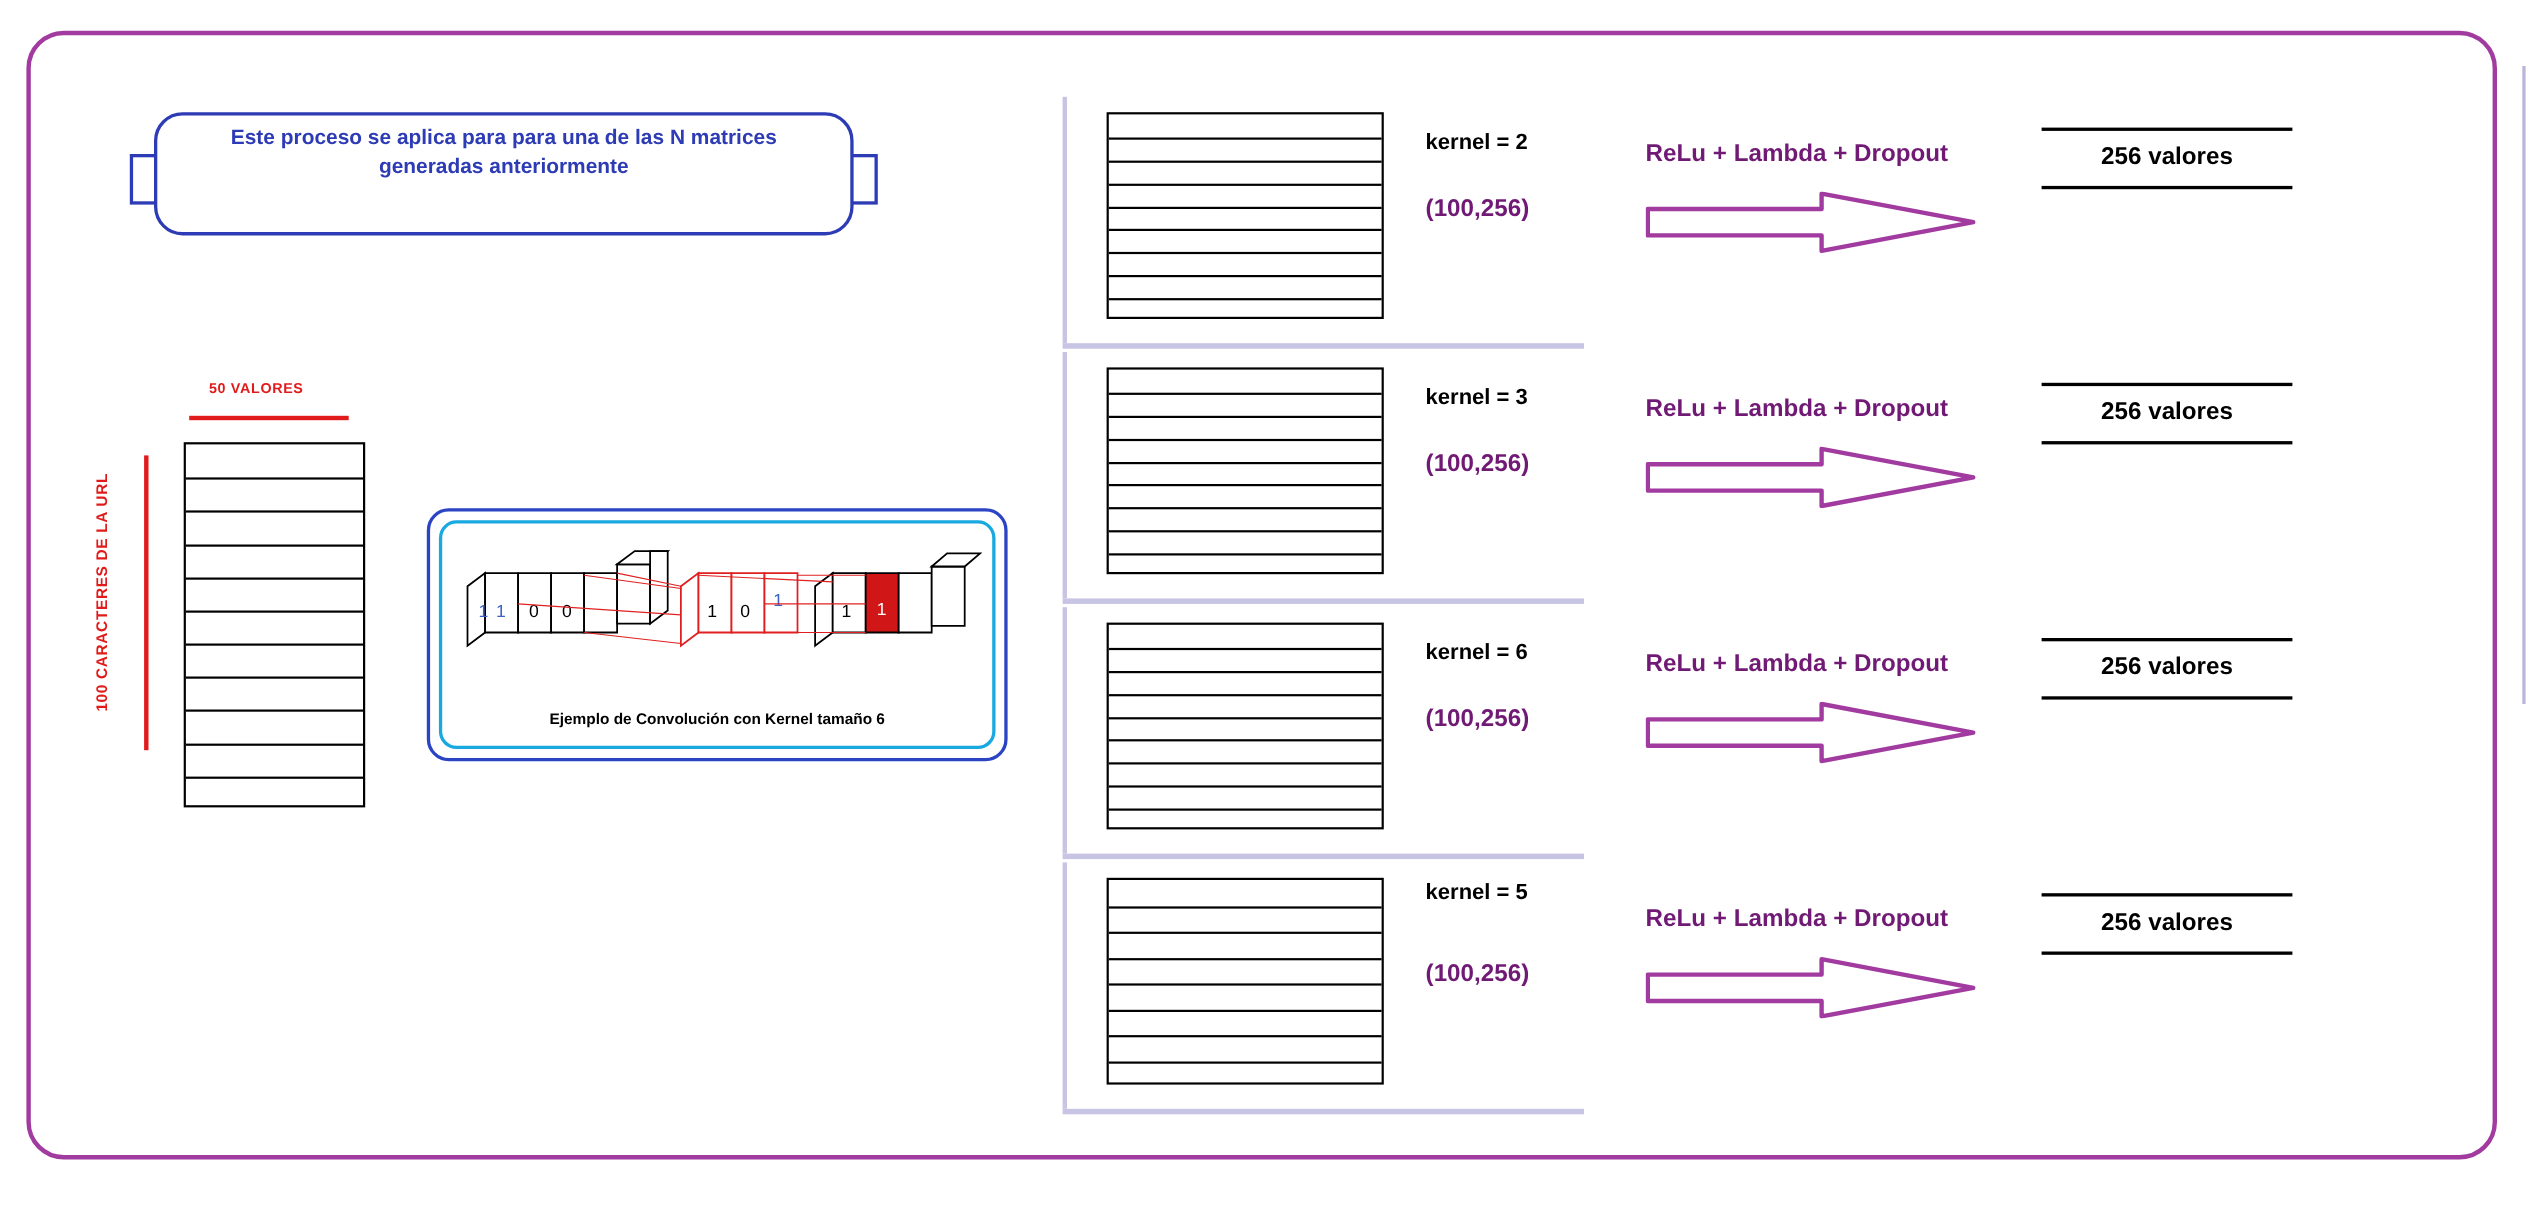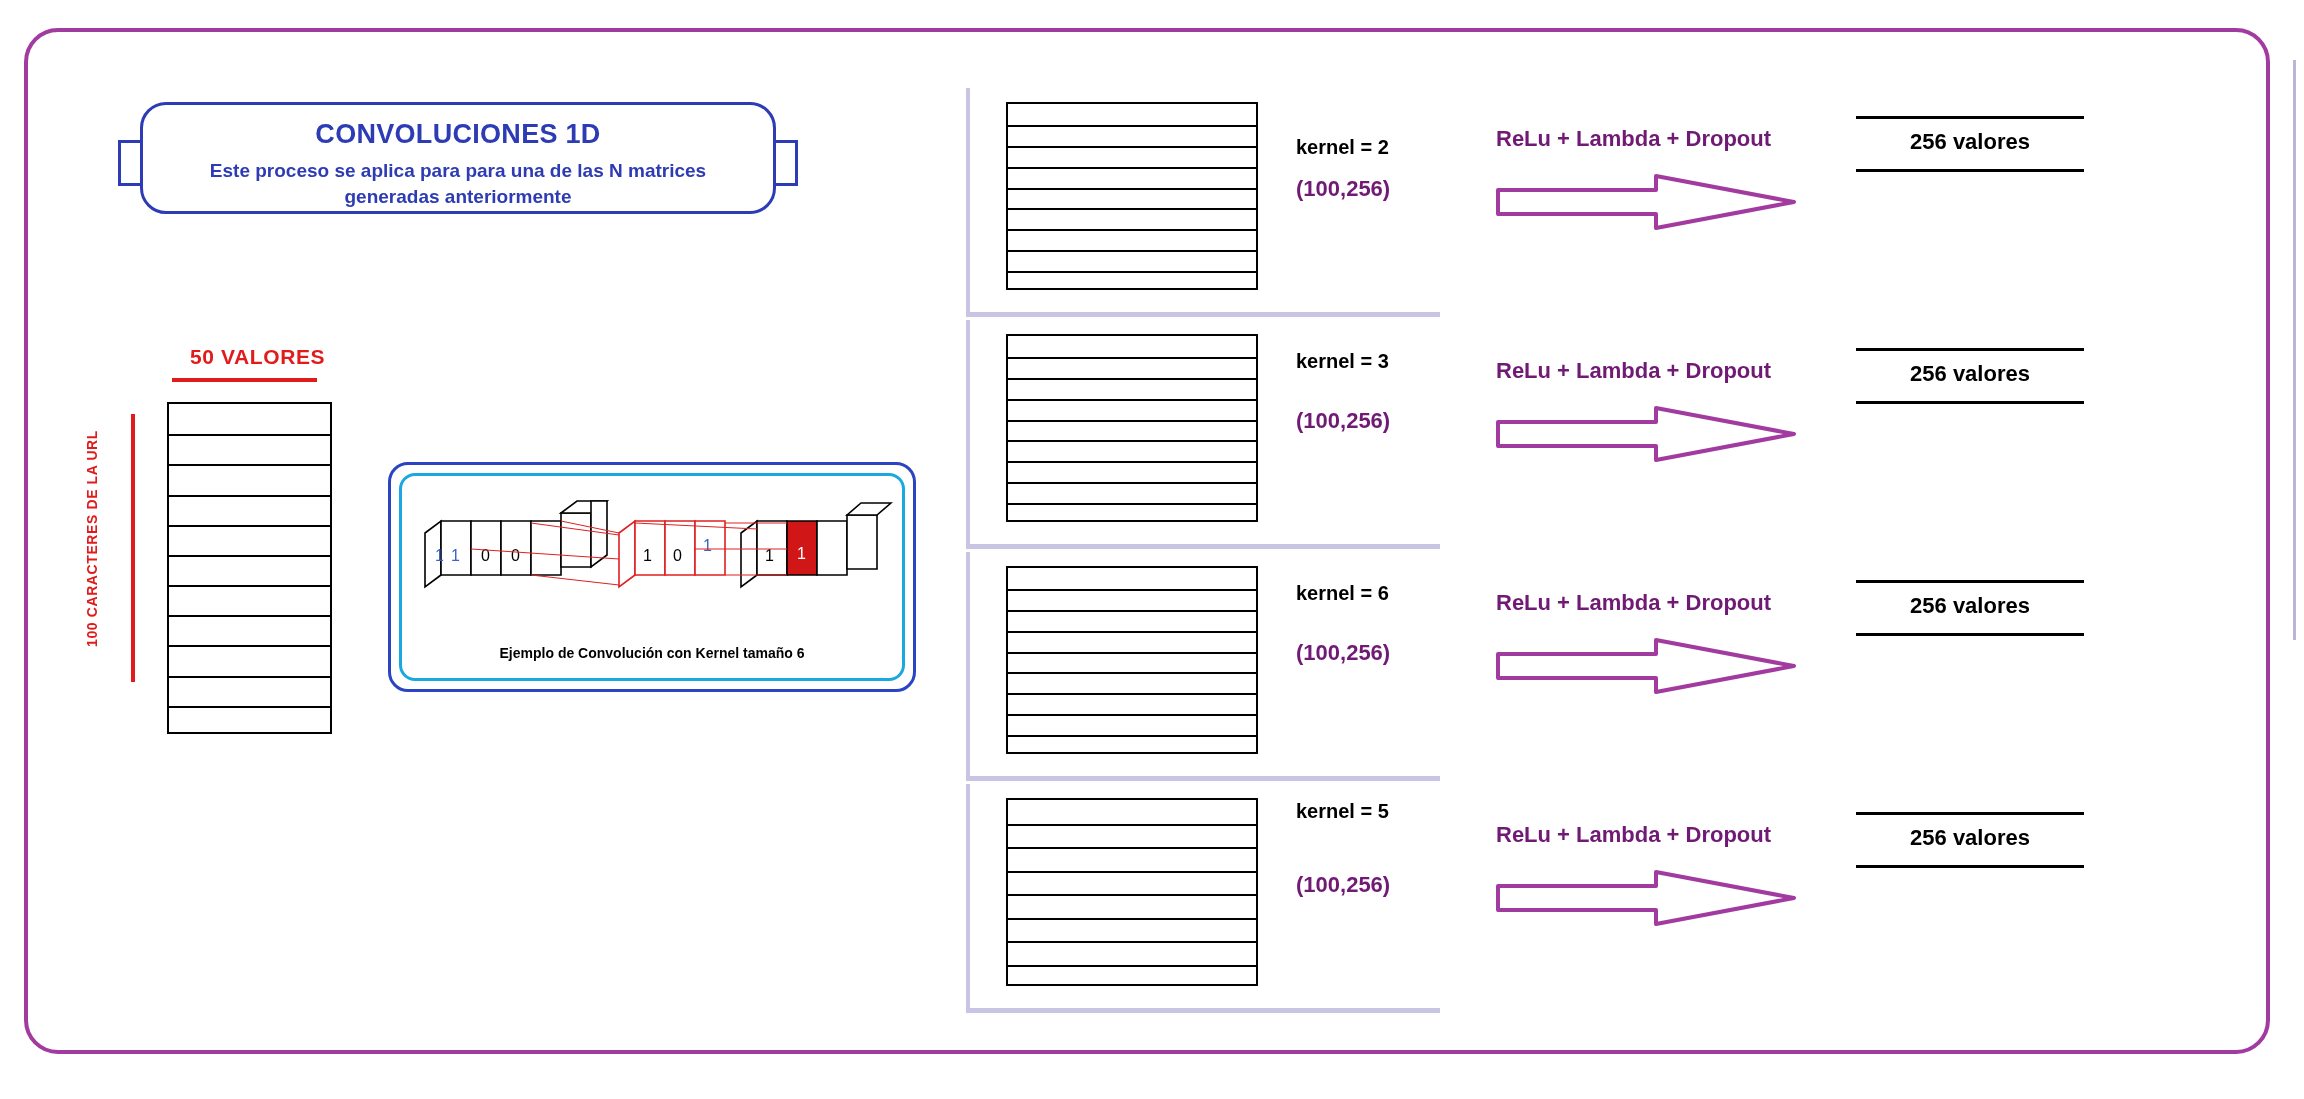--- a/index.html
+++ b/index.html
@@ -90,21 +90,21 @@
     line-height: 1.35;
     padding: 0 38px;
   }
 
   
   .cols-label {
     position: absolute;
     left: 190px;
     top: 345px;
     color: #e11b1b;
-    font-size: 21px;
+    font-size: 13px;
     font-weight: bold;
     letter-spacing: .6px;
   }
   .cols-rule {
     position: absolute;
     left: 172px;
     top: 378px;
     width: 145px;
     height: 4px;
     background: #e11b1b;
@@ -279,21 +279,20 @@
 
 <div id="canvas">
 
   <div class="outer-frame"></div>
   <div class="right-rule"></div>
 
   <div class="banner">
     <div class="banner-tab left"></div>
     <div class="banner-tab right"></div>
     <div class="banner-body">
-      <div class="banner-title">CONVOLUCIONES 1D</div>
       <div class="banner-sub">Este proceso se aplica para para una de las N matrices generadas anteriormente</div>
     </div>
   </div>
 
   <div class="cols-label">50  VALORES</div>
   <div class="cols-rule"></div>
   <div class="rows-label">100 CARACTERES DE LA URL</div>
   <div class="rows-rule"></div>
   <div class="input-matrix" id="input-matrix">
       <div class="line" style="top: 30px;"></div>
@@ -369,21 +368,21 @@
         <div class="stack" style="top: 14px; height: 188px;">
           <div class="line" style="top: 21px;"></div>
           <div class="line" style="top: 42px;"></div>
           <div class="line" style="top: 63px;"></div>
           <div class="line" style="top: 84px;"></div>
           <div class="line" style="top: 104px;"></div>
           <div class="line" style="top: 125px;"></div>
           <div class="line" style="top: 146px;"></div>
           <div class="line" style="top: 167px;"></div>
         </div>
-        <div class="kernel-label" style="left: 330px; top: 48px;">kernel =  2</div>
+        <div class="kernel-label" style="left: 330px; top: 30px;">kernel =  2</div>
         <div class="shape-label" style="left: 330px; top: 88px;">(100,256)</div>
         <div class="ops-label" style="left: 530px; top: 38px;">ReLu + Lambda + Dropout</div>
         <div class="arrow" style="left: 530px; top: 86px;"><svg viewBox="0 0 300 56" width="300" height="56">
             <polygon points="2,16 160,16 160,2 298,28 160,54 160,40 2,40" fill="none" stroke="#a23ba0" stroke-width="4" stroke-linejoin="round"></polygon>
           </svg></div>
         <div class="out-box" style="left: 890px; top: 28px;">
           <div class="bar top"></div>
           <div class="txt">256 valores</div>
           <div class="bar bottom"></div>
         </div>

